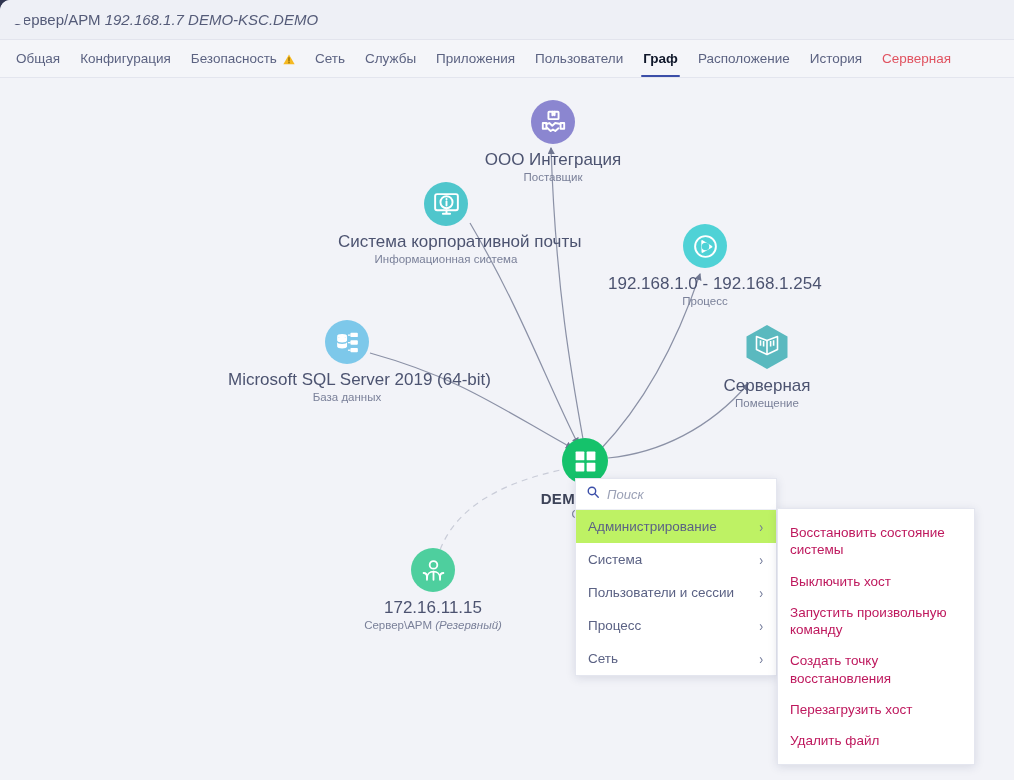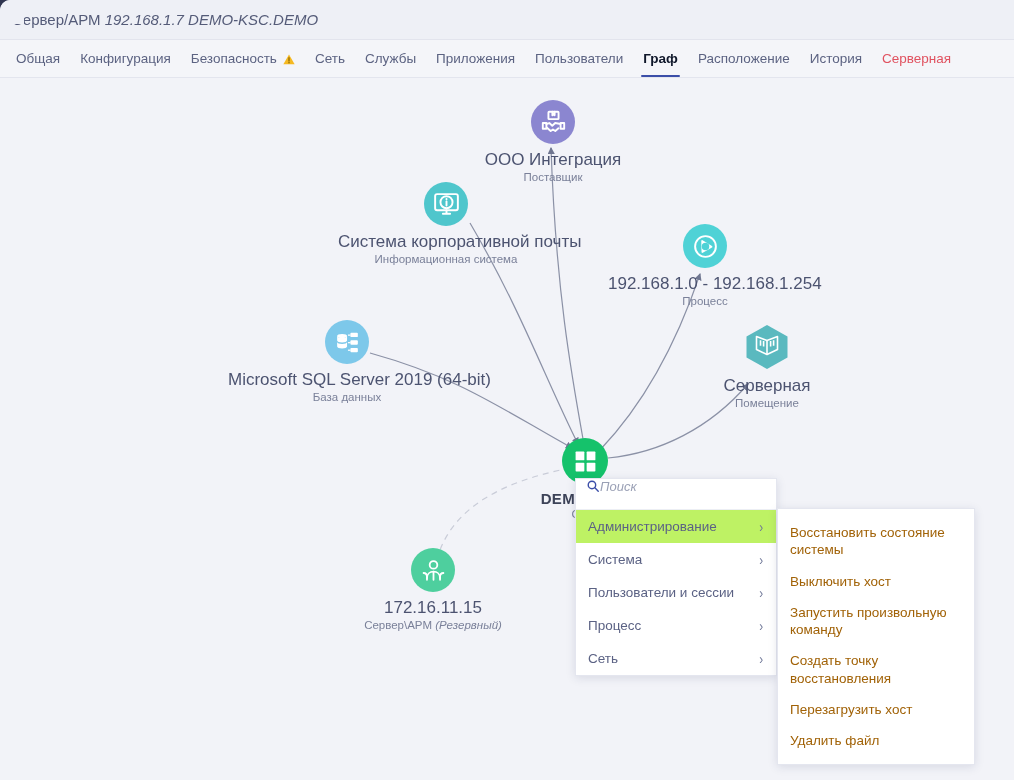--- a/index.html
+++ b/index.html
@@ -84,21 +84,21 @@
   .node .label.bold{ font-weight:bold; color:#3d4358; font-size:15px; letter-spacing:.3px;}
   
   .ctxmenu{
     position:absolute; left:575px; top:478px; width:202px;
     background:#ffffff;
     border:1px solid #e4e6ef;
     box-shadow:0 2px 9px rgba(40,50,90,.13);
     z-index:20;
   }
   .ctx-search{
-    display:flex; 
+    display:flex; align-items:center; gap:7px;
     height:31px; padding:0 10px;
     border-bottom:1px solid #eceef4;
   }
   .ctx-search .ph{ font-size:13px; color:#9aa0b5; font-style:italic; }
   .ctx-item{
     display:flex; align-items:center; justify-content:space-between;
     height:33px; padding:0 12px 0 12px;
     font-size:13.5px; color:#5b6284;
     cursor:pointer;
   }
@@ -110,21 +110,21 @@
   
   .submenu{
     position:absolute; left:777px; top:508px; width:198px;
     background:#ffffff;
     border:1px solid #e4e6ef;
     box-shadow:0 2px 9px rgba(40,50,90,.13);
     z-index:21;
     padding:8px 0 8px 0;
   }
   .sub-item{
-    font-size:13.5px; color:#a16207;
+    font-size:13.5px; color:#be185d;
     padding:7px 12px 7px 12px;
     line-height:1.28;
     cursor:pointer;
   }
 </style>
 </head>
 <body>
 
 <div class="corner-shade"></div>
 <div class="corner-mask"></div>

